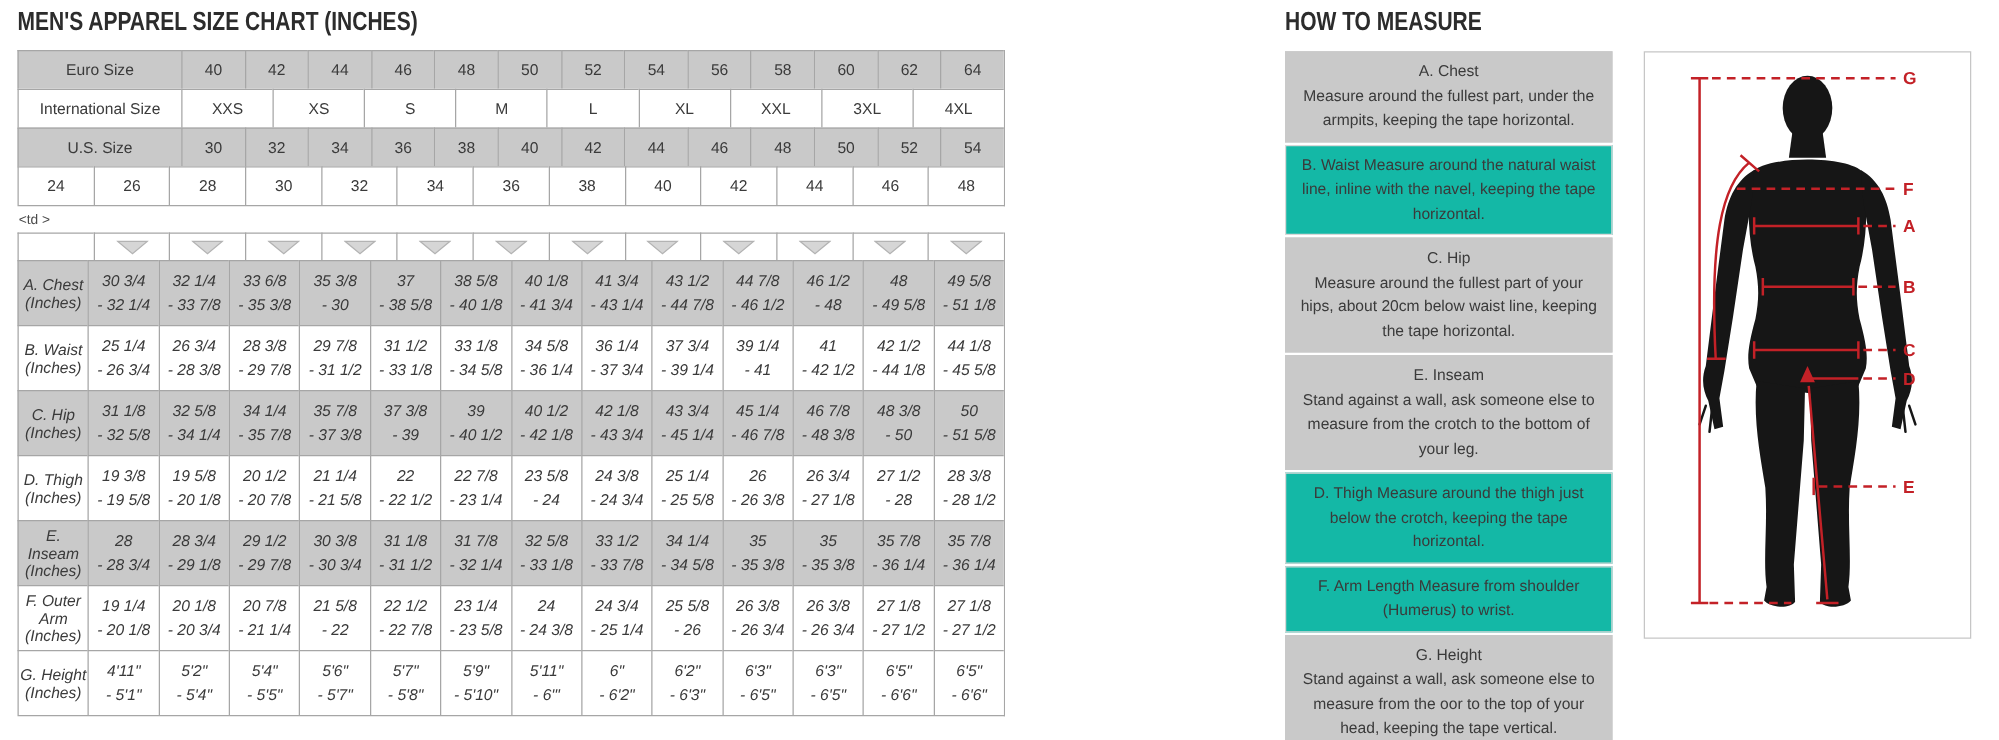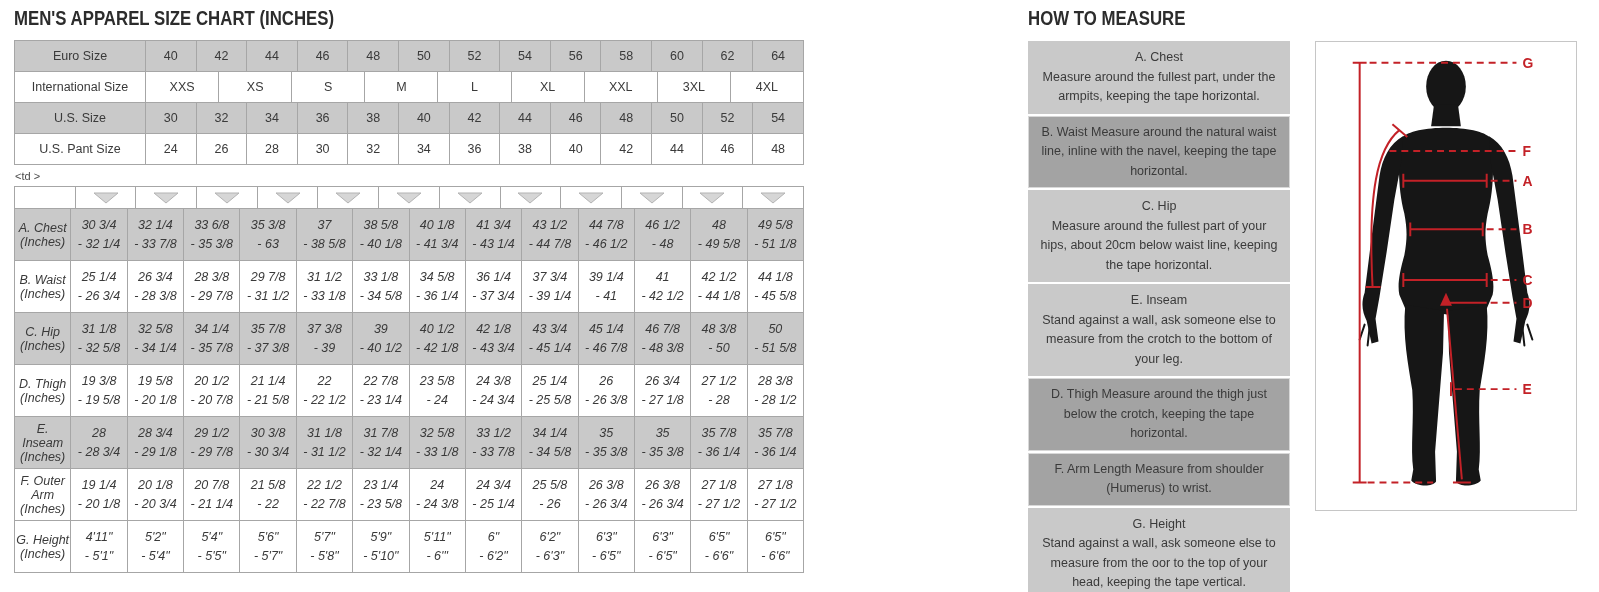--- a/index.html
+++ b/index.html
@@ -38,21 +38,21 @@
   #measurement-table .head-row .cell{flex:1 1 0;}
   .vline{line-height:19px;font-size:12.5px;}
   .tri{display:block;}
 
   
   .measure-flex{display:flex;margin-top:11px;gap:25px;}
   #measure-list{flex:0 0 262px;width:262px;}
   .mbox{
     padding:6px 9px;margin-bottom:2px;text-align:center;
     font-size:12.5px;line-height:1.56;color:#3a3a3a;
-    border:1px solid #d8d8d8;background:#a3a3a3;
+    border:1px solid #d8d8d8;background:#14b8a6;
   }
   .mbox.shaded{background:var(--gray);border-color:var(--gray);}
   .figure-box{
     flex:0 0 262px;width:262px;height:470px;border:1px solid #c6c6c6;background:#fff;
   }
   .sil{fill:#161616;stroke:none;}
   .silln{stroke:#161616;stroke-width:2;fill:none;stroke-linecap:round;}
   .red{stroke:var(--red);stroke-width:2;fill:none;}
   .redd{stroke:var(--red);stroke-width:2;fill:none;stroke-dasharray:7 5;}
   .redfill{fill:var(--red);stroke:none;}
@@ -105,21 +105,20 @@
         <div class="cell">40</div>
         <div class="cell">42</div>
         <div class="cell">44</div>
         <div class="cell">46</div>
         <div class="cell">48</div>
         <div class="cell">50</div>
         <div class="cell">52</div>
         <div class="cell">54</div>
       </div>
       <div class="trow size-row">
-        <div class="cell rlabel">U.S. Pant Size</div>
         <div class="cell">24</div>
         <div class="cell">26</div>
         <div class="cell">28</div>
         <div class="cell">30</div>
         <div class="cell">32</div>
         <div class="cell">34</div>
         <div class="cell">36</div>
         <div class="cell">38</div>
         <div class="cell">40</div>
         <div class="cell">42</div>
@@ -202,21 +201,21 @@
         <div class="cell">
           <div class="vline">32 1/4</div>
           <div class="vline">- 33 7/8</div>
         </div>
         <div class="cell">
           <div class="vline">33 6/8</div>
           <div class="vline">- 35 3/8</div>
         </div>
         <div class="cell">
           <div class="vline">35 3/8</div>
-          <div class="vline">- 63</div>
+          <div class="vline">- 30</div>
         </div>
         <div class="cell">
           <div class="vline">37</div>
           <div class="vline">- 38 5/8</div>
         </div>
         <div class="cell">
           <div class="vline">38 5/8</div>
           <div class="vline">- 40 1/8</div>
         </div>
         <div class="cell">

